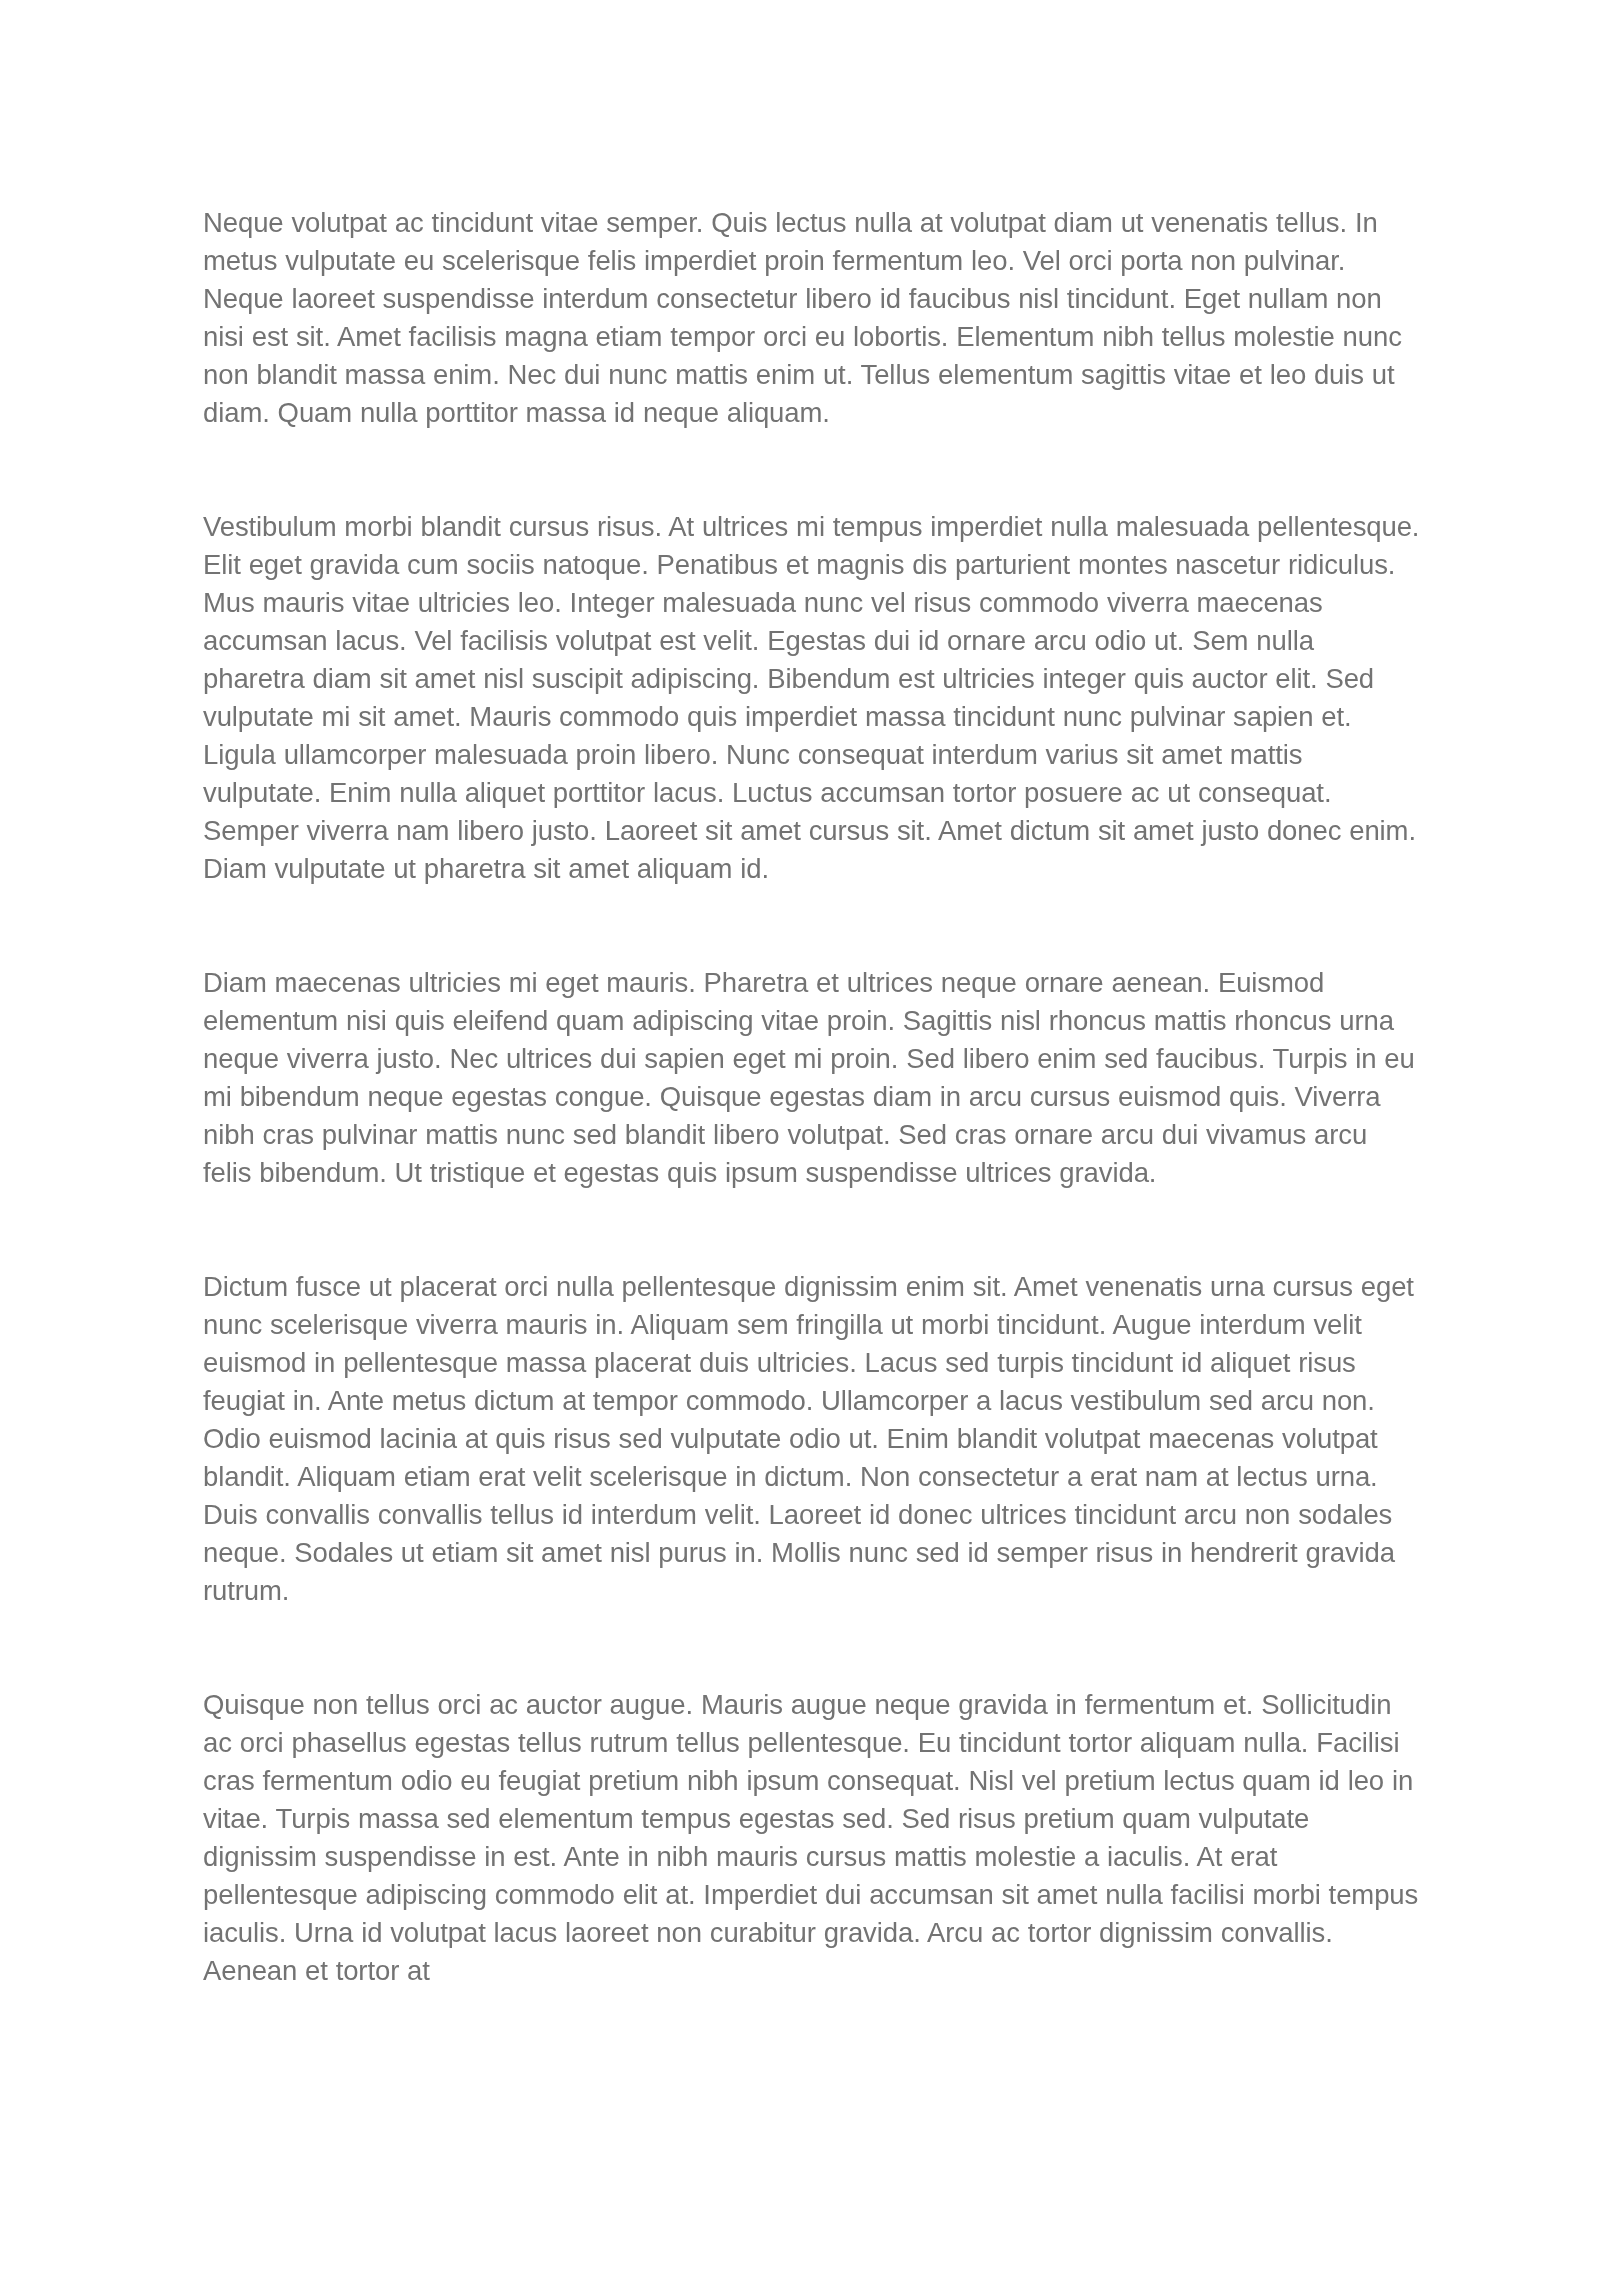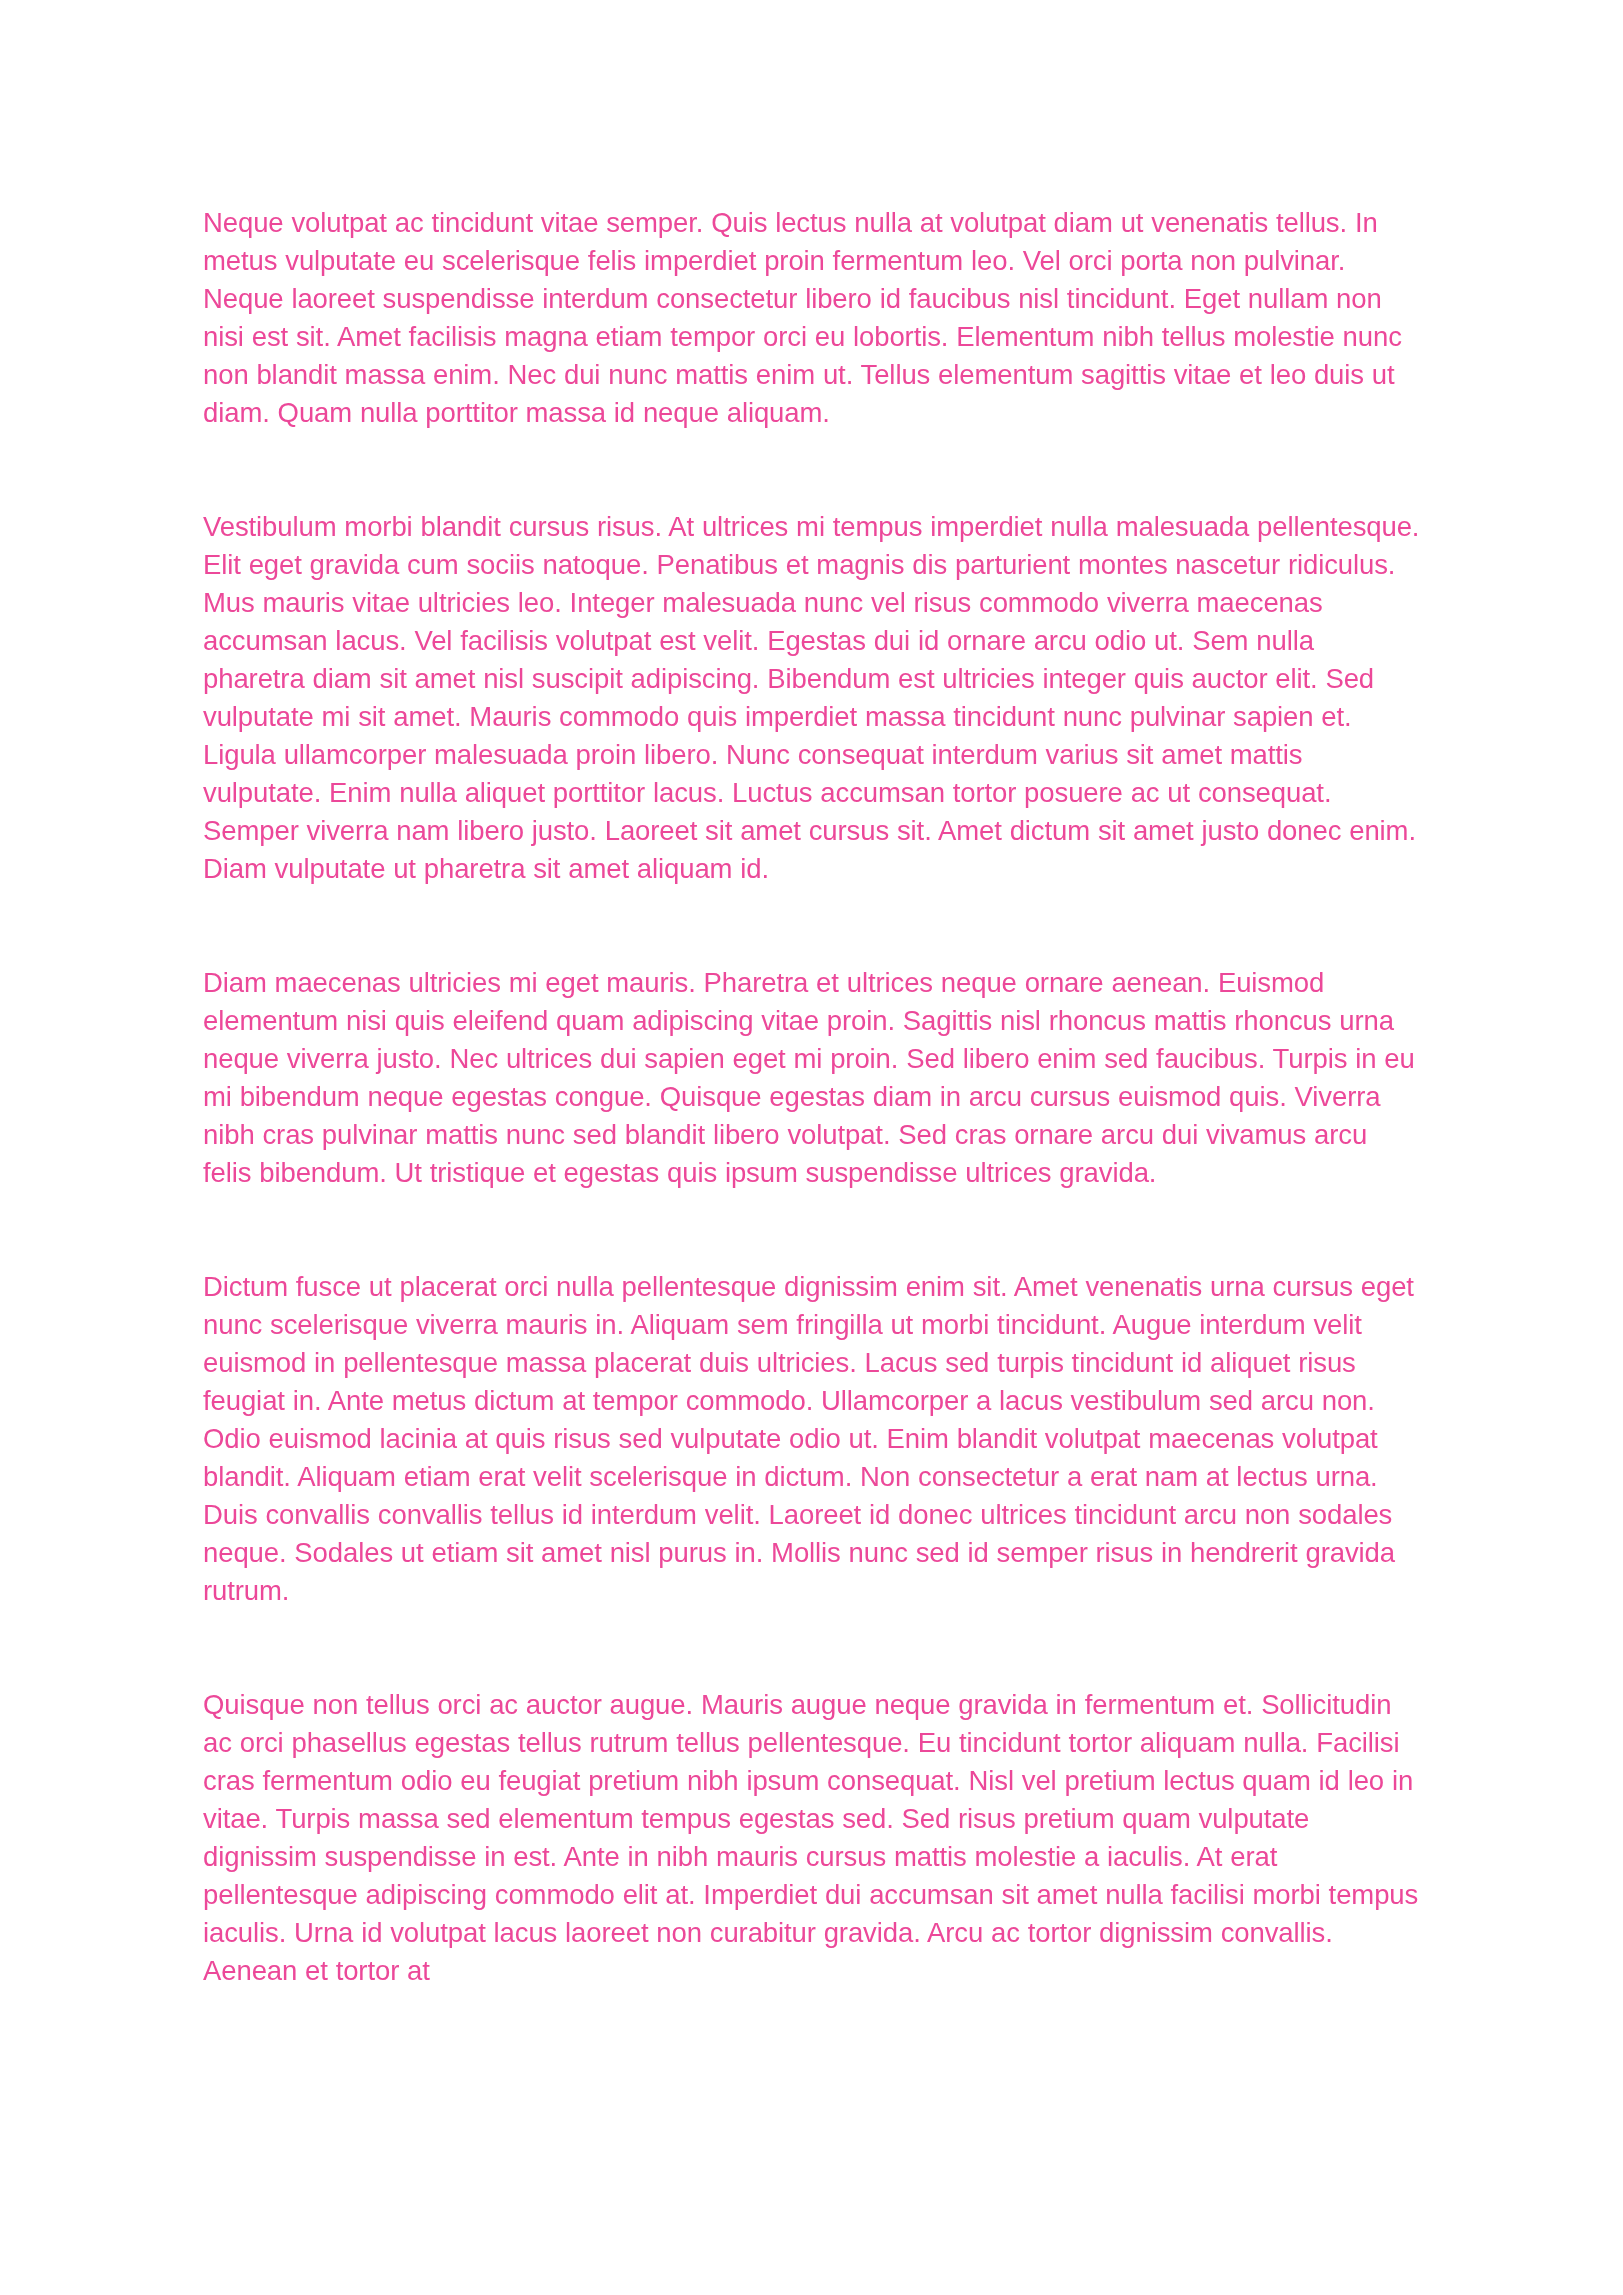--- a/index.html
+++ b/index.html
@@ -18,21 +18,21 @@
     width: 1623px;
     height: 2295px;
     background: #ffffff;
     padding: 204px 202px 196px 203px;
     overflow: hidden;
   }
   .page p.body-paragraph {
     margin: 0 0 76px 0;
     font-size: 27.5px;
     line-height: 38px;
-    color: #ec4899;
+    color: #737373;
     text-align: left;
     letter-spacing: -0.1px;
     word-spacing: 0.3px;
   }
   .page p.body-paragraph:last-child {
     margin-bottom: 6px;
   }
 </style>
 </head>
 <body>

